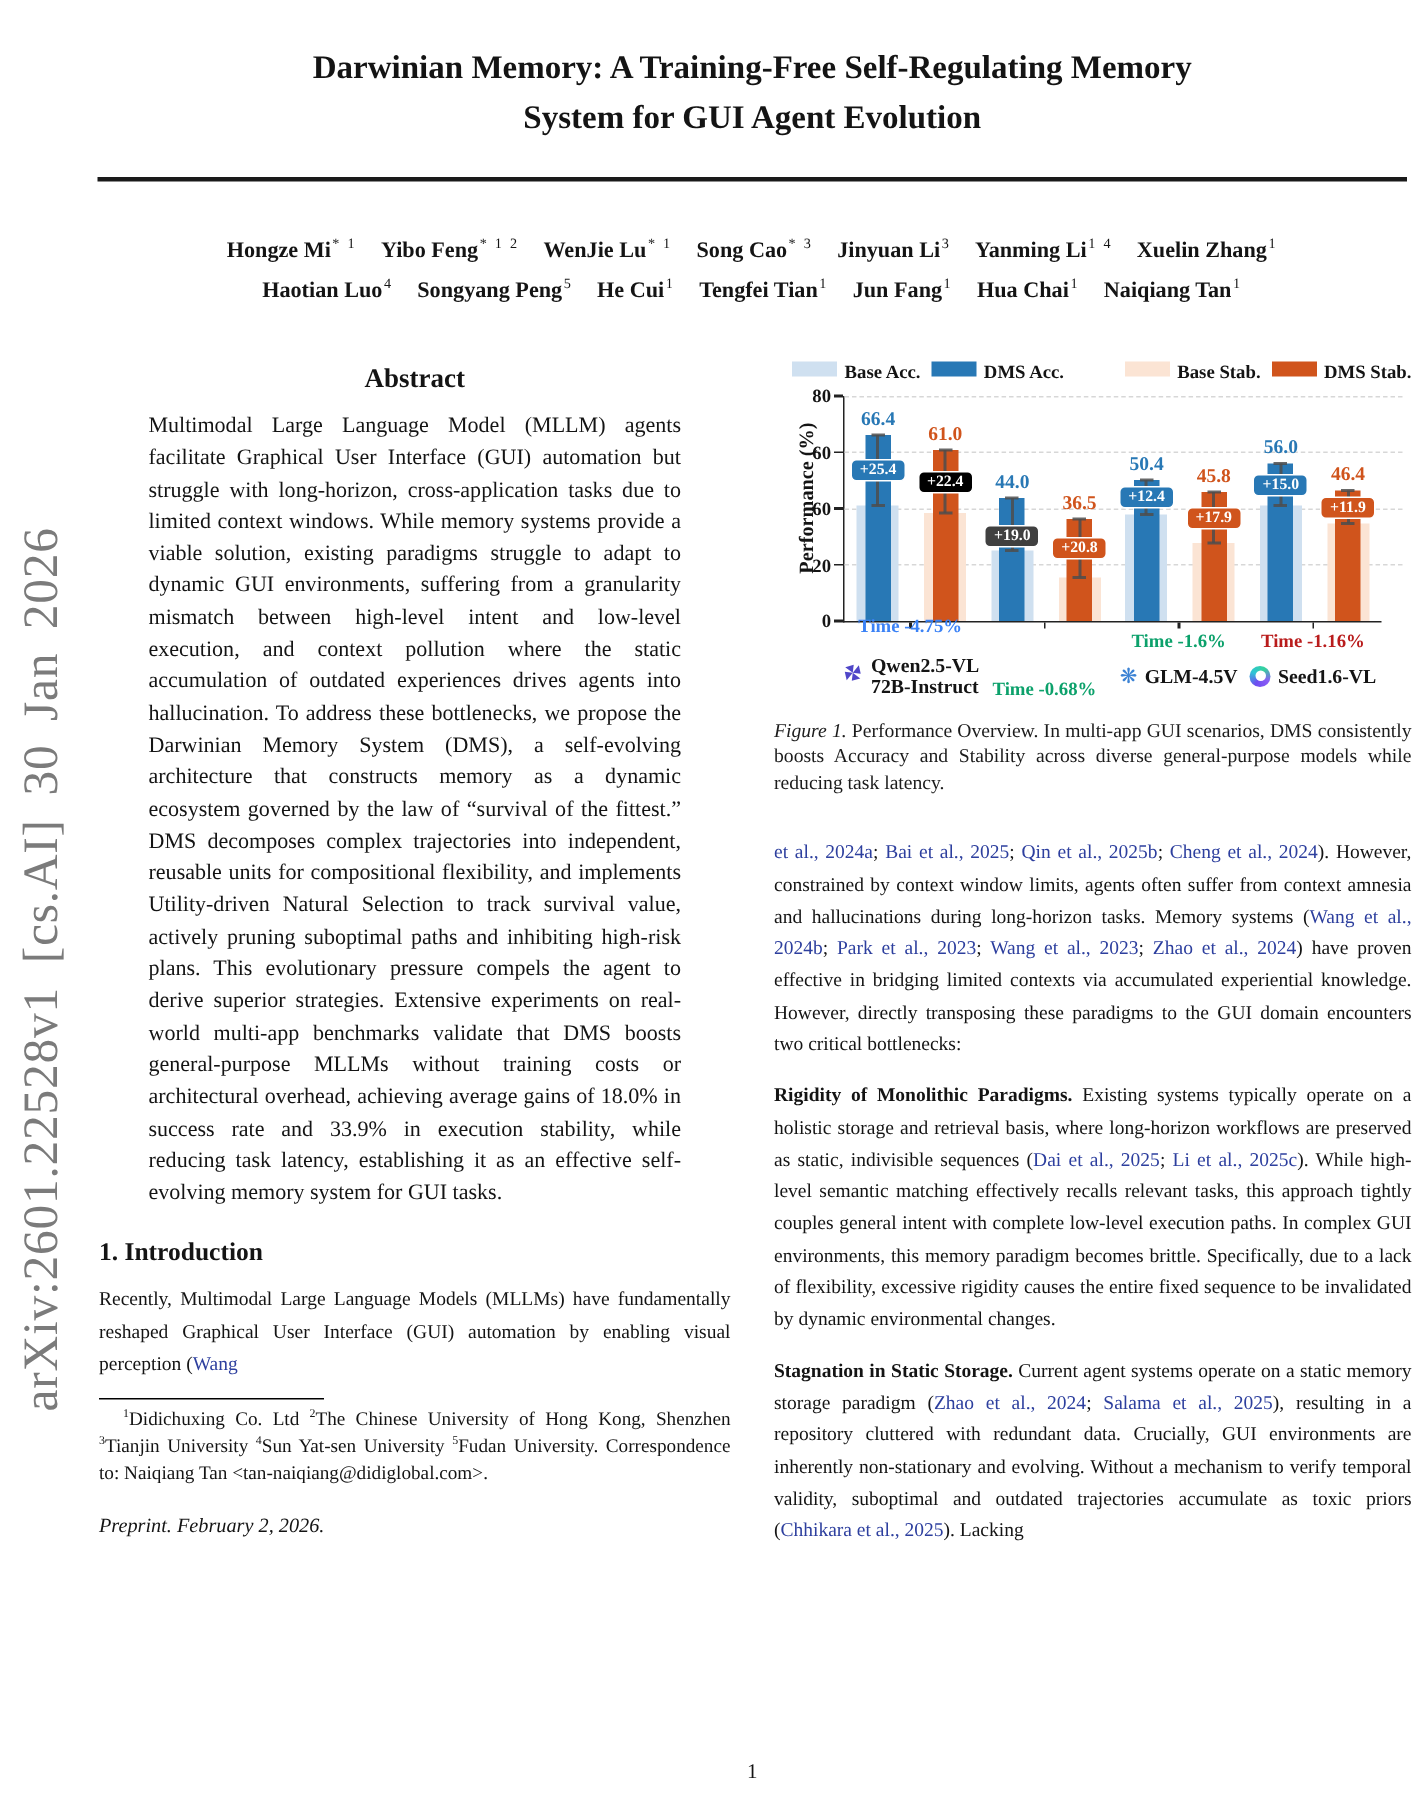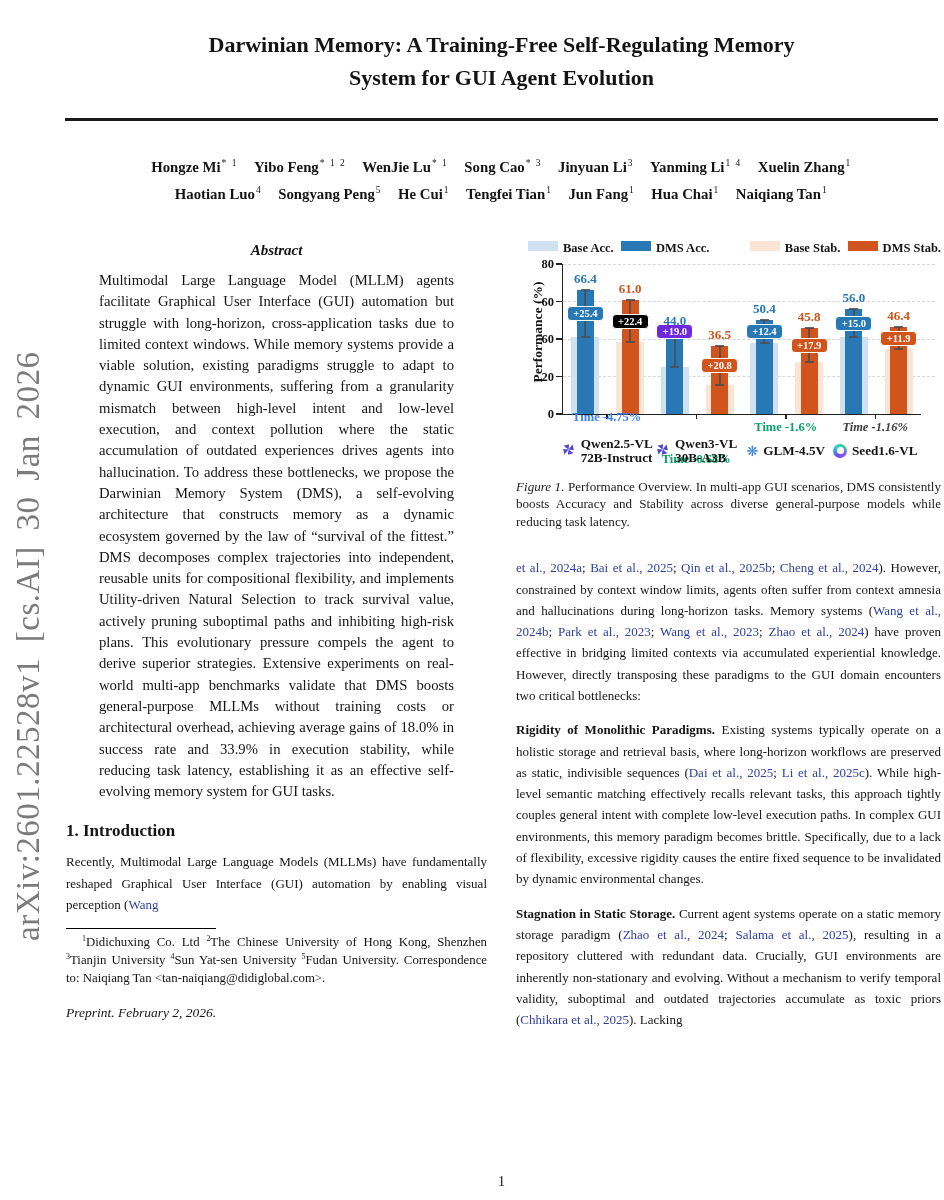--- a/index.html
+++ b/index.html
@@ -12,21 +12,21 @@
   .title{position:absolute;left:65px;top:28px;width:873px;text-align:center;font-weight:bold;
         font-size:22px;line-height:33px;}
   .head-rule{position:absolute;left:65px;top:118px;width:873px;height:2.5px;background:#1a1a1a;}
   .authors{position:absolute;left:65px;top:152px;width:873px;text-align:center;font-weight:bold;
         font-size:14.8px;line-height:23px;}
   .author{margin:16px 8px;white-space:nowrap;}
   .author sup{font-size:9.5px;font-weight:normal;letter-spacing:1.5px;margin-left:1px;}
   
   .col-left{position:absolute;left:66px;top:240px;width:421px;}
   .col-right{position:absolute;left:516px;top:238px;width:425px;}
-  .abstract-heading{font-size:15px;font-weight:bold;text-align:center;margin:2px 0 11px 0;font-style:italic;}
+  .abstract-heading{font-size:18px;font-weight:bold;text-align:center;margin:2px 0 11px 0;}
   .abstract-body{margin:0 33px;font-size:14.7px;line-height:21.3px;text-align:justify;}
   .section-heading{font-size:17px;font-weight:bold;margin:19px 0 10px 0;}
   .body-par{font-size:13px;line-height:21.3px;text-align:justify;margin:0 0 13px 0;}
   .footnote-rule{width:150px;border-top:1.2px solid #000;margin-top:9px;}
   .footnote{font-size:12.8px;line-height:17.8px;text-align:justify;margin-top:5px;text-indent:16px;}
   .preprint{font-size:13.5px;font-style:italic;margin-top:17px;}
   .seg-b{font-weight:bold;}
   .seg-i{font-style:italic;}
   .seg-link{color:#2d3f9e;}
   .seg-sup{vertical-align:super;font-size:0.62em;line-height:0;}
@@ -127,21 +127,21 @@
           <div class="err-line" style="left: 66.125px; bottom: 72.375px; height: 42px;"></div>
           <div class="err-cap" style="left: 62.625px; bottom: 71.375px;"></div>
           <div class="err-cap" style="left: 62.625px; bottom: 113.375px;"></div>
           <div class="gain-chip" style="left: 48.625px; bottom: 85.375px; background: #000000;">+22.4</div>
           <div class="val-label" style="left: 37.125px; bottom: 117.375px; color: rgb(208, 84, 28);">61.0</div>
           <div class="bar" style="left: 97.875px; width: 28px; height: 46.875px; background: rgb(207, 224, 240);"></div>
           <div class="bar" style="left: 103.375px; width: 17px; height: 82.5px; background: rgb(40, 120, 181);"></div>
           <div class="err-line" style="left: 110.875px; bottom: 46.875px; height: 35.625px;"></div>
           <div class="err-cap" style="left: 107.375px; bottom: 45.875px;"></div>
           <div class="err-cap" style="left: 107.375px; bottom: 81.5px;"></div>
-          <div class="gain-chip" style="left: 93.375px; bottom: 75px; background: #6d28d9;">+19.0</div>
+          <div class="gain-chip" style="left: 93.375px; bottom: 49px; background: #404040;">+19.0</div>
           <div class="val-label" style="left: 81.875px; bottom: 85.5px; color: rgb(40, 120, 181);">44.0</div>
           <div class="bar" style="left: 142.625px; width: 28px; height: 29.4375px; background: rgb(251, 228, 212);"></div>
           <div class="bar" style="left: 148.125px; width: 17px; height: 68.4375px; background: rgb(208, 84, 28);"></div>
           <div class="err-line" style="left: 155.625px; bottom: 29.4375px; height: 39px;"></div>
           <div class="err-cap" style="left: 152.125px; bottom: 28.4375px;"></div>
           <div class="err-cap" style="left: 152.125px; bottom: 67.4375px;"></div>
           <div class="gain-chip" style="left: 138.125px; bottom: 40.9375px; background: rgb(208, 84, 28);">+20.8</div>
           <div class="val-label" style="left: 126.625px; bottom: 71.4375px; color: rgb(208, 84, 28);">36.5</div>
           <div class="bar" style="left: 187.375px; width: 28px; height: 71.25px; background: rgb(207, 224, 240);"></div>
           <div class="bar" style="left: 192.875px; width: 17px; height: 94.5px; background: rgb(40, 120, 181);"></div>
@@ -194,44 +194,30 @@
                 <path d="M12 12 L5.5 20 L3.5 11 Z"></path>
               </g>
             </svg></div>
           <div class="model-name">
             <div>Qwen2.5-VL</div>
             <div>72B-Instruct</div>
           </div>
         </div>
         <div class="xtick" style="left: 179.5px; top: 177px;"></div>
         <div class="time-label" style="left: 115.25px; top: 182px; color: rgb(12, 161, 107); margin-top: 32px;">Time -0.68%</div>
-        <div class="model-label" style="left: 105.25px; top: 197px; width: 150px;">
-          <div><svg width="15" height="15" viewBox="0 0 24 24">
-              <g fill="#4f46c8">
-                <path d="M12 12 L4 6 L13 3.5 Z"></path>
-                <path d="M12 12 L18.5 4 L20.5 13 Z"></path>
-                <path d="M12 12 L20 18 L11 20.5 Z"></path>
-                <path d="M12 12 L5.5 20 L3.5 11 Z"></path>
-              </g>
-            </svg></div>
-          <div class="model-name">
-            <div>Qwen3-VL</div>
-            <div>30B-A3B</div>
-          </div>
-        </div>
         <div class="xtick" style="left: 269px; top: 177px;"></div>
         <div class="time-label" style="left: 204.75px; top: 182px; color: rgb(12, 161, 107);">Time -1.6%</div>
         <div class="model-label" style="left: 194.75px; top: 197px; width: 150px;">
           <div><span style="font-family:'DejaVu Sans',sans-serif;font-size:14px;color:#3b82d4;">❋</span></div>
           <div class="model-name">
             <div>GLM-4.5V</div>
           </div>
         </div>
         <div class="xtick" style="left: 358.5px; top: 177px;"></div>
-        <div class="time-label" style="left: 294.25px; top: 182px; color: #404040; font-style: italic;">Time -1.16%</div>
+        <div class="time-label" style="left: 294.25px; top: 182px; color: #b91c1c;">Time -1.16%</div>
         <div class="model-label" style="left: 284.25px; top: 197px; width: 150px;">
           <div class="seed-ring"></div>
           <div class="model-name">
             <div>Seed1.6-VL</div>
           </div>
         </div>
       </div>
     <div class="figure-caption"><span class="seg-i">Figure 1.</span><span> Performance Overview. In multi-app GUI scenarios, DMS consistently boosts Accuracy and Stability across diverse general-purpose models while reducing task latency.</span></div>
     <div class="body-par" style="margin-top:27px;"><span class="seg-link">et al., 2024a</span><span>; </span><span class="seg-link">Bai et al., 2025</span><span>; </span><span class="seg-link">Qin et al., 2025b</span><span>; </span><span class="seg-link">Cheng et al., 2024</span><span>). However, constrained by context window limits, agents often suffer from context amnesia and hallucinations during long-horizon tasks. Memory systems (</span><span class="seg-link">Wang et al., 2024b</span><span>; </span><span class="seg-link">Park et al., 2023</span><span>; </span><span class="seg-link">Wang et al., 2023</span><span>; </span><span class="seg-link">Zhao et al., 2024</span><span>) have proven effective in bridging limited contexts via accumulated experiential knowledge. However, directly transposing these paradigms to the GUI domain encounters two critical bottlenecks:</span></div>
     <div class="body-par"><span class="seg-b">Rigidity of Monolithic Paradigms.</span><span> Existing systems typically operate on a holistic storage and retrieval basis, where long-horizon workflows are preserved as static, indivisible sequences (</span><span class="seg-link">Dai et al., 2025</span><span>; </span><span class="seg-link">Li et al., 2025c</span><span>). While high-level semantic matching effectively recalls relevant tasks, this approach tightly couples general intent with complete low-level execution paths. In complex GUI environments, this memory paradigm becomes brittle. Specifically, due to a lack of flexibility, excessive rigidity causes the entire fixed sequence to be invalidated by dynamic environmental changes.</span></div>

